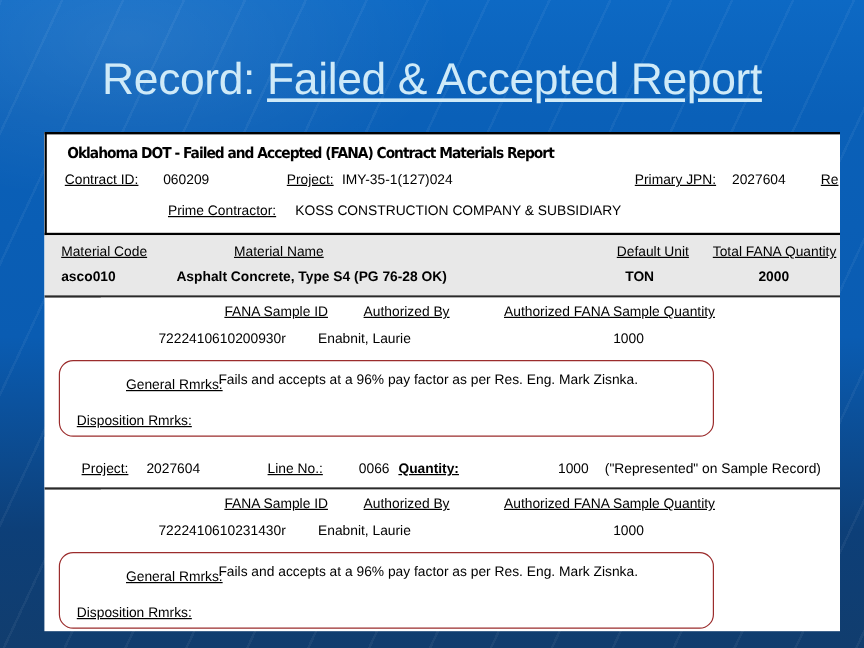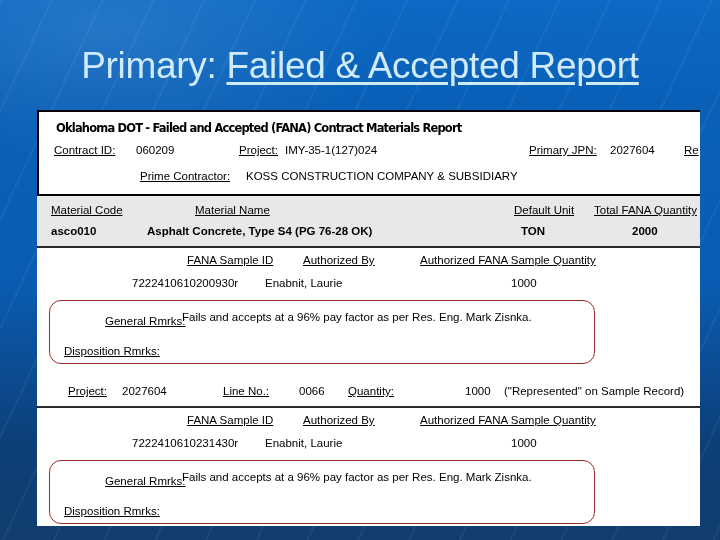--- a/index.html
+++ b/index.html
@@ -163,21 +163,21 @@
   .spacer-16 { height: 16px; background: #fff; }
 </style>
 </head>
 <body>
 
 <div id="slide-bg">
   <div id="slide-bg-texture"></div>
   <div id="slide-bg-glow"></div>
 </div>
 
-<div id="slide-title"><span class="t-plain">Primary: </span><span class="t-underline">Failed &amp; Accepted Report</span></div>
+<div id="slide-title"><span class="t-plain">Record: </span><span class="t-underline">Failed &amp; Accepted Report</span></div>
 
 <div id="report-panel">
 
   <div id="report-header-box">
     <div id="report-header-title">Oklahoma DOT -  Failed and Accepted (FANA) Contract Materials Report</div>
 
     <div class="hdr-row" id="hdr-row-1">
       <span class="fld lbl" style="left:15px;">Contract ID:</span>
       <span class="fld val" style="left:97px;">060209</span>
       <span class="fld lbl" style="left:200px;">Project:</span>
@@ -226,21 +226,21 @@
     <span class="fld rmk-text" style="left:128px; top:44px;"></span>
   </div>
 
   <div class="spacer-16"></div>
 
   <div class="project-row">
     <span class="fld lbl" style="left:31px; top:5px;">Project:</span>
     <span class="fld val" style="left:85px; top:5px;">2027604</span>
     <span class="fld lbl" style="left:186px; top:5px;">Line No.:</span>
     <span class="fld val" style="left:262px; top:5px;">0066</span>
-    <span class="fld lbl" style="left:311px; top:5px;">Quantity:</span>
+    <span class="fld lbl" style="left:295px; top:5px;font-weight:bold;">Quantity:</span>
     <span class="fld val" style="left:428px; top:5px;">1000</span>
     <span class="fld val" style="left:467px; top:5px;">("Represented" on Sample Record)</span>
   </div>
 
   <div class="rule-dark"></div>
 
   <div class="sample-block">
     <span class="fld lbl" style="left:103px; top:6px;">FANA  Sample ID</span>
     <span class="fld lbl" style="left:219px; top:6px;">Authorized By</span>
     <span class="fld lbl" style="left:336px; top:6px;">Authorized FANA  Sample Quantity</span>

